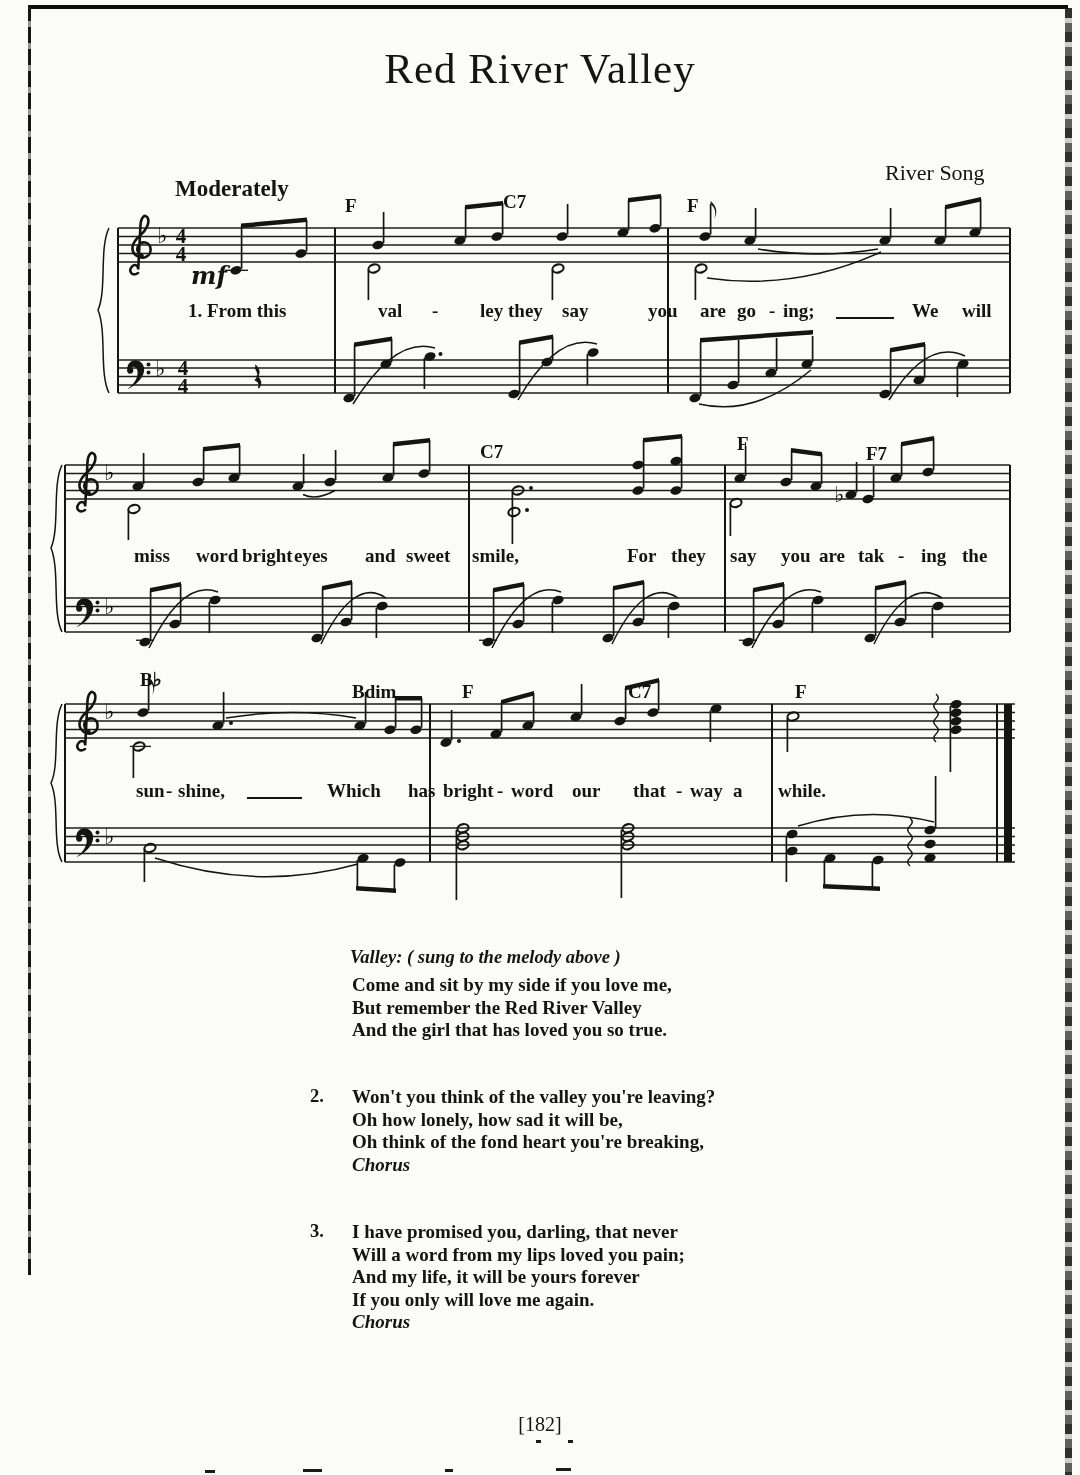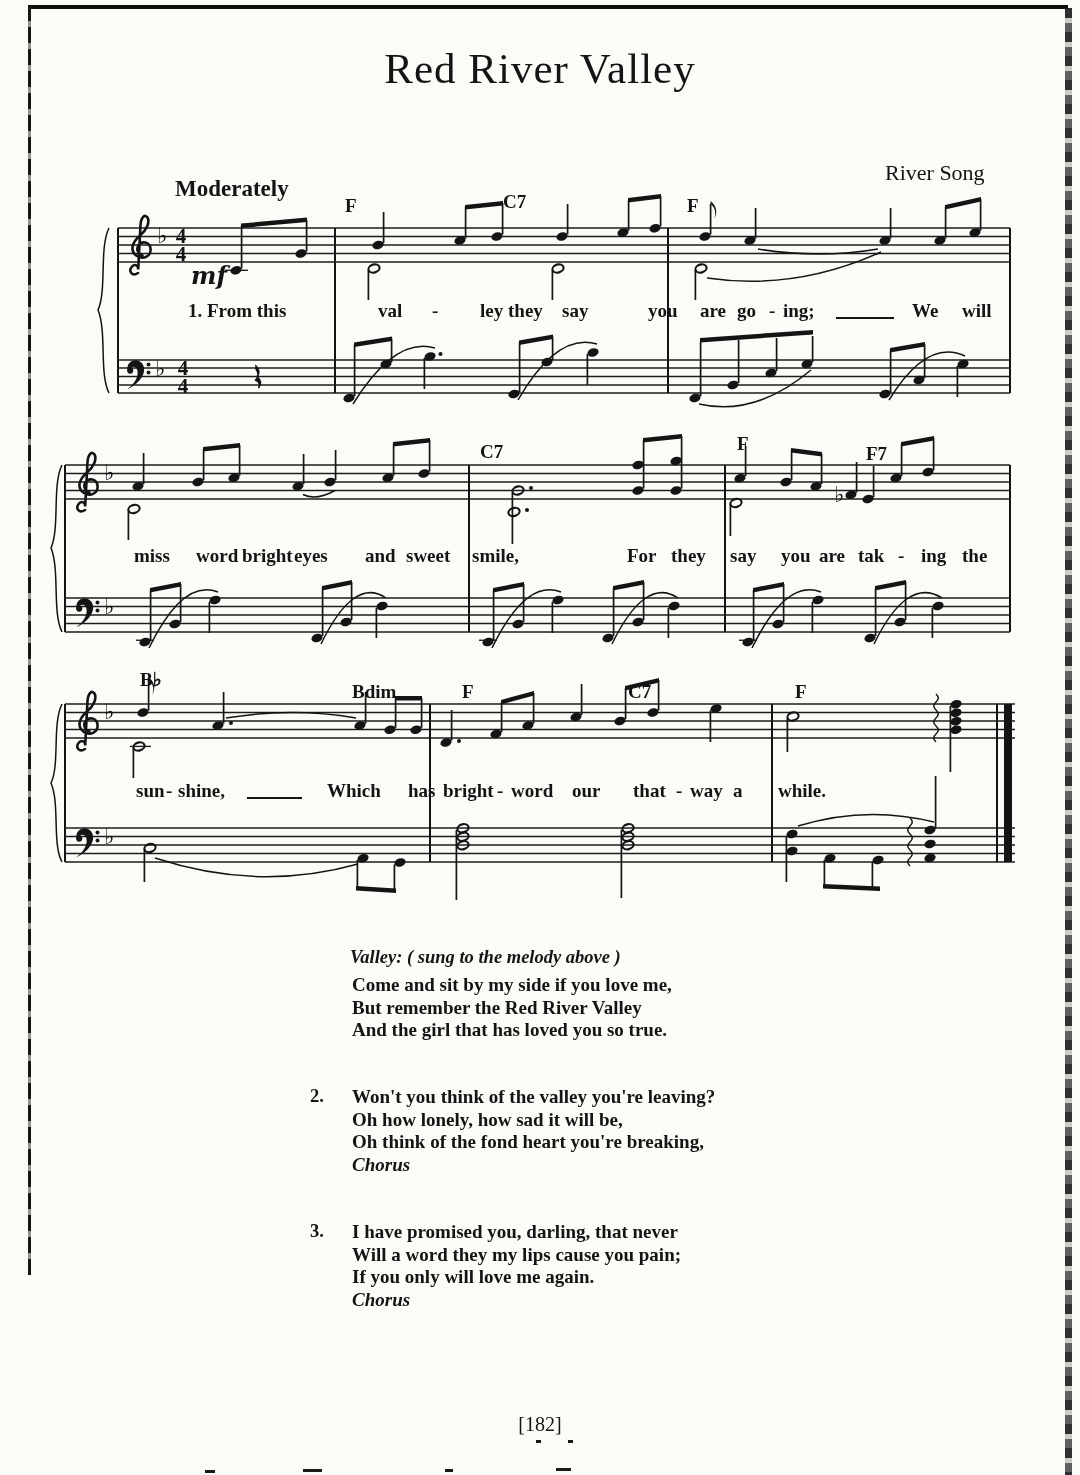--- a/index.html
+++ b/index.html
@@ -554,19 +554,20 @@
   <div class="verse prose" style="top:1086px">
     <div>Won't you think of the valley you're leaving?</div>
     <div>Oh how lonely, how sad it will be,</div>
     <div>Oh think of the fond heart you're breaking,</div>
     <div class="vfoot">Chorus</div>
   </div>
 
   <span class="vnum" style="left:310px;top:1221px">3.</span>
   <div class="verse prose" style="top:1221px">
     <div>I have promised you, darling, that never</div>
-    <div>Will a word they my lips cause you pain;</div>
+    <div>Will a word from my lips loved you pain;</div>
+    <div>And my life, it will be yours forever</div>
     <div>If you only will love me again.</div>
     <div class="vfoot">Chorus</div>
   </div>
 
   <div class="pagenum">[182]</div>
 </div>
 
 </body></html>

